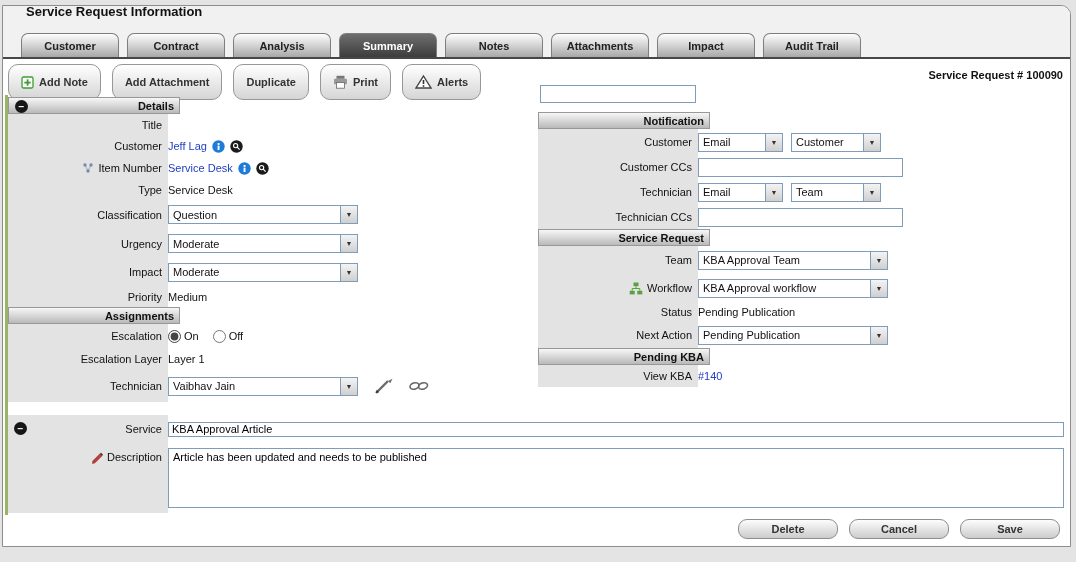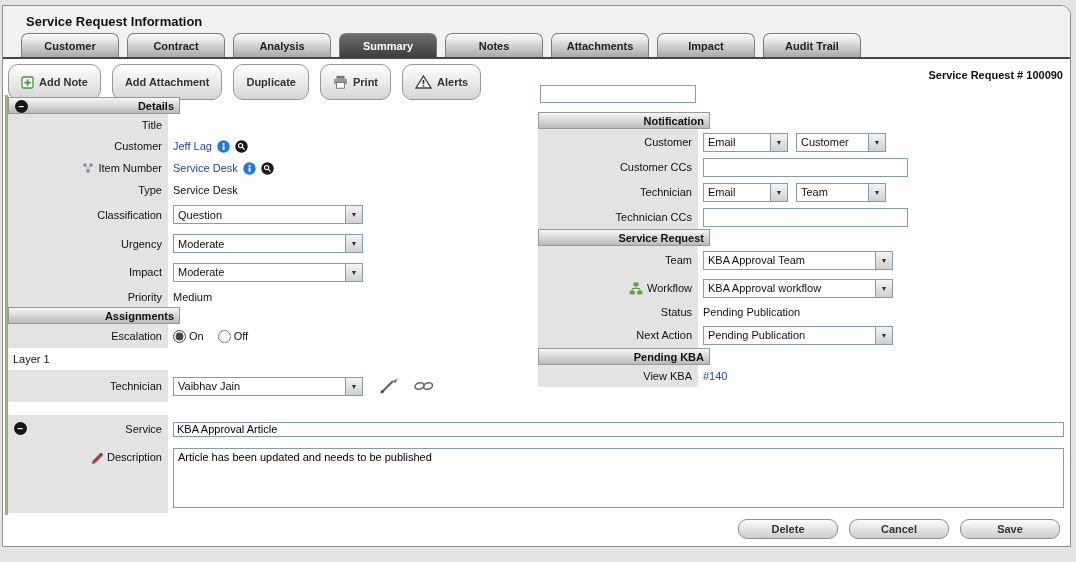--- a/index.html
+++ b/index.html
@@ -1,35 +1,35 @@
 <!DOCTYPE html>
 <html><head>
 <meta charset="utf-8">
 <style>
   * { margin:0; padding:0; box-sizing:border-box; }
   body { font-family:"Liberation Sans", sans-serif; background:#e4e4e4; }
   .screen { position:relative; width:1076px; height:562px; background:#e4e4e4; font-size:11px; color:#111; overflow:hidden; }
   .window-bg { position:absolute; left:2px; top:5px; width:1069px; height:542px; background:#fff; border:1px solid #8d8d8d; border-radius:0 10px 0 0; }
   .titlebar-bg { position:absolute; left:3px; top:6px; width:1067px; height:51px; background:#f1f1f1; border-radius:0 9px 0 0; }
-  .page-title { position:absolute; left:26px; top:14px; font-size:13px; font-weight:bold; }
+  .page-title { position:absolute; left:26px; top:4px; font-size:13px; font-weight:bold; }
   .tabbar { position:absolute; left:21px; top:33px; display:flex; gap:8px; z-index:2; }
   .tab { width:98px; height:24px; display:flex; align-items:center; justify-content:center; font-weight:bold; background:linear-gradient(#fefefe,#a8a8a8); border:1px solid #7e7e7e; border-bottom:none; border-radius:7px 7px 0 0; color:#222; cursor:pointer; }
   .tab.active { background:linear-gradient(#6e6e6e,#3d3d3d); color:#fff; }
   .tabline { position:absolute; left:3px; top:57px; width:1067px; height:2px; background:#474747; z-index:1; }
   .toolbar { position:absolute; left:8px; top:64px; display:flex; gap:11px; }
   .tbtn { height:36px; padding:0 12px; display:flex; align-items:center; justify-content:center; gap:5px; font-weight:bold; color:#333; background:linear-gradient(#ffffff,#d5d5d5); border:1px solid #979797; border-radius:10px; cursor:pointer; }
   .req-num { position:absolute; right:13px; top:69px; font-weight:bold; font-size:11px; }
   .green-bar { position:absolute; left:5px; top:95px; width:3px; height:420px; background:#97b564; }
   .left-panel { position:absolute; left:8px; top:97px; width:528px; }
   .right-panel { position:absolute; left:538px; top:85px; width:531px; }
   .subject-panel { position:absolute; left:8px; top:415px; width:1058px; }
   .frow { display:flex; align-items:stretch; }
   .lbl { width:160px; background:#e3e3e3; display:flex; align-items:center; justify-content:flex-end; gap:4px; padding-right:6px; }
   .lbl.top { align-items:flex-start; padding-top:8px; }
-  .cnt { flex:1; display:flex; align-items:center; gap:5px; padding-left:5px; }
+  .cnt { flex:1; display:flex; align-items:center; gap:5px; }
   .cnt.top { align-items:flex-start; padding-top:5px; }
   .sect { width:172px; height:17px; background:linear-gradient(#f7f7f7,#b9b9b9); border:1px solid #989898; display:flex; align-items:center; justify-content:flex-end; padding-right:5px; font-weight:bold; position:relative; }.rh20{height:20px}.rh21{height:21px}.rh22{height:22px}.rh24{height:24px}.rh26{height:26px}.rh27{height:27px}.rh28{height:28px}.rh29{height:29px}.rh32{height:32px}.rh70{height:70px}
   .select { height:19px; border:1px solid #7f9db9; background:#fff; display:flex; align-items:stretch; cursor:pointer; }
   .select-text { flex:1; display:flex; align-items:center; padding:0 4px; white-space:nowrap; overflow:hidden; }
   .select-arrow { width:17px; border-left:1px solid #7f9db9; background:linear-gradient(#f4f4f4,#cfcfcf); display:flex; align-items:center; justify-content:center; font-size:7px; color:#333; }
   .w85{width:85px}.w90{width:90px}.w190{width:190px}.w205{width:205px}
   .tbox { height:19px; border:1px solid #7f9db9; font-family:"Liberation Sans",sans-serif; font-size:11px; padding:0 3px; }
   .link { color:#2240c0; cursor:pointer; text-decoration:none; }
   .collapse { position:absolute; width:13px; height:13px; border-radius:50%; background:#161616; color:#fff; display:flex; align-items:center; justify-content:center; font-size:10px; font-weight:bold; line-height:1; cursor:pointer; }
   input[type=radio] { width:13px; height:13px; margin:0 3px 0 0; accent-color:#444; }
@@ -210,20 +210,23 @@
           <input type="radio" name="escalation" checked="" style="">
           <span>On</span>
         </span>
         <span class="radio-pair">
           <input type="radio" name="escalation" style="">
           <span>Off</span>
         </span>
       </div>
     </div>
     <div class="frow rh22">
+      <div class="lbl">
+          <span>Escalation Layer</span>
+        </div>
       <div class="cnt">
           <span>Layer 1</span>
         </div>
     </div>
     <div class="frow rh32">
       <div class="lbl">
           <span>Technician</span>
         </div>
       <div class="cnt">
         <div class="select w190">

